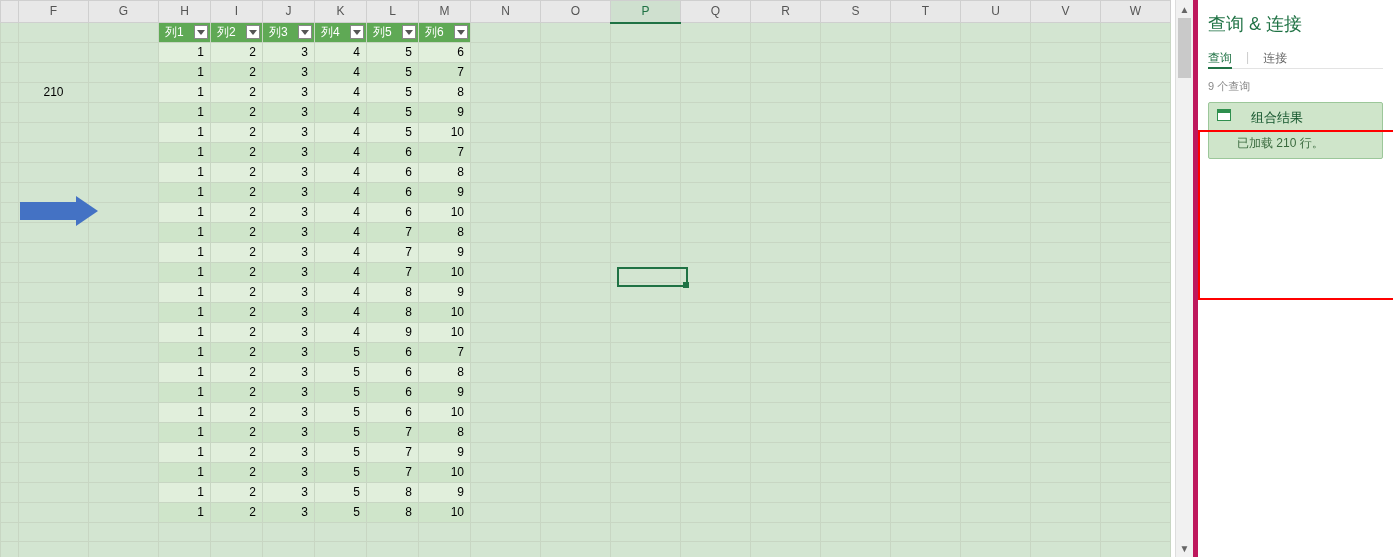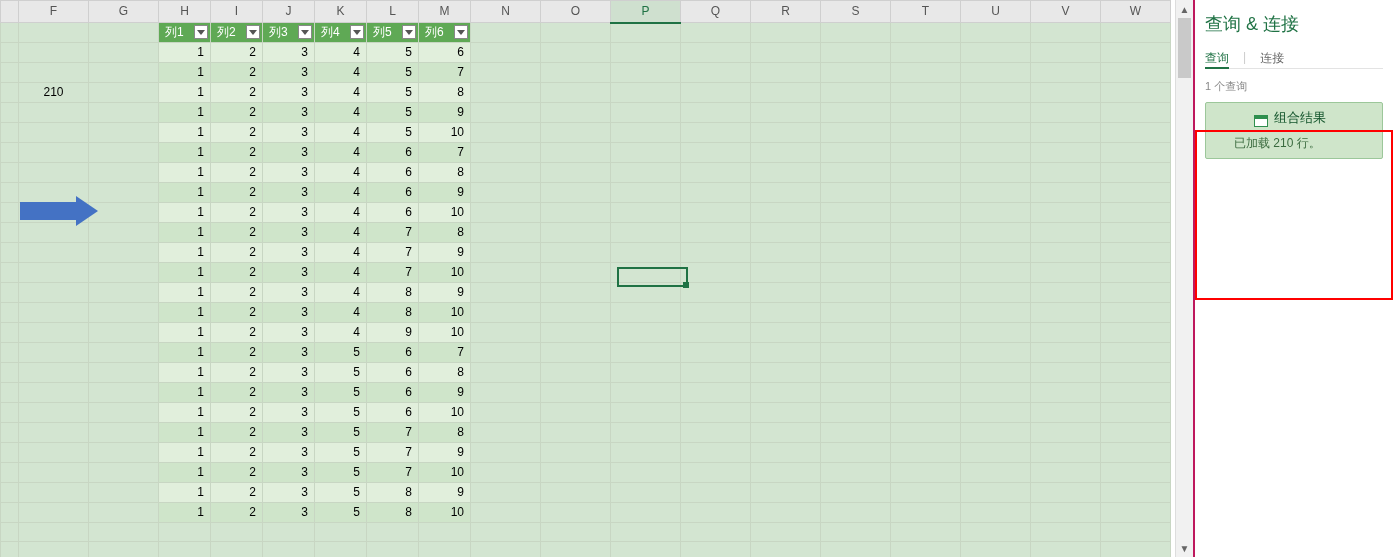--- a/index.html
+++ b/index.html
@@ -46,29 +46,29 @@
   }
   .active-cell .handle { position: absolute; right: -3px; bottom: -3px; width: 6px; height: 6px; background: #1f7244; }
 
   
   .vscroll { width: 18px; height: 100%; background: #f1f1f1; border-left: 1px solid #ddd; position: relative; }
   .vscroll .btn { height: 18px; background: #f1f1f1; display: flex; align-items: center; justify-content: center; color: #666; font-size: 10px; }
   .vscroll .track { position: absolute; top: 18px; bottom: 18px; left: 0; right: 0; }
   .vscroll .thumb { position: absolute; top: 0; left: 2px; right: 2px; height: 60px; background: #c9c9c9; }
 
   
-  .pane { width: 200px; height: 100%; border-left: 2px solid #be185d; background: #fff; padding: 12px 10px 10px 10px; position: relative; }
+  .pane { width: 200px; height: 100%; border-left: 5px solid #be185d; background: #fff; padding: 12px 10px 10px 10px; position: relative; }
   .pane h1 { font-size: 18px; font-weight: 400; color: #1f7244; margin-bottom: 14px; }
   .pane .tabs { display: flex; gap: 14px; font-size: 12px; color: #666; border-bottom: 1px solid #e3e3e3; }
   .pane .tabs .tab { cursor: pointer; }
   .pane .tabs .tab.active { color: #1f7244; border-bottom: 2px solid #1f7244; margin-bottom: -1px; }
   .pane .tabs .sep { color: #ccc; }
   .pane .count { font-size: 11px; color: #888; margin: 10px 0 8px 0; }
   .pane .qitem { background: #cfe5ca; border: 1px solid #9cc79a; border-radius: 2px; padding: 6px 8px; }
-  .pane .qitem .row1 { display: flex; align-items: flex-end; gap: 6px; color: #14552c; font-size: 13px; margin-left: 40px; }
+  .pane .qitem .row1 { display: flex; align-items: flex-start; gap: 20px; color: #14552c; font-size: 13px; }
   .pane .qitem .row2 { font-size: 12px; color: #3a6a3e; margin-top: 8px; padding-left: 20px; }
   .pane .qitem .qicon { width: 14px; height: 12px; border: 1px solid #2f8f4e; background: #fff; position: relative; }
   .pane .qitem .qicon::before { content: ""; position: absolute; left: 0; right: 0; top: 0; height: 3px; background: #2f8f4e; }
 
   
   .redbox { position: absolute; border: 2px solid #ff0000; pointer-events: none; }
 </style>
 </head>
 <body>
 
@@ -707,21 +707,21 @@
     <div class="btn" style="position:absolute;bottom:0;left:0;right:0">▼</div>
   </div>
 
   <div class="pane">
     <h1>查询 &amp; 连接</h1>
     <div class="tabs">
       <span class="tab active">查询</span>
       <span class="sep">|</span>
       <span class="tab">连接</span>
     </div>
-    <div class="count">1 个查询</div>
+    <div class="count">9 个查询</div>
     <div class="qitem">
       <div class="row1">
         <span class="qicon"></span>
         <span>组合结果</span>
       </div>
       <div class="row2">已加载 210 行。</div>
     </div>
     <div class="redbox" id="redbox" style="left: 0px; top: 130px; width: 198px; height: 170px;"></div>
   </div>
 

